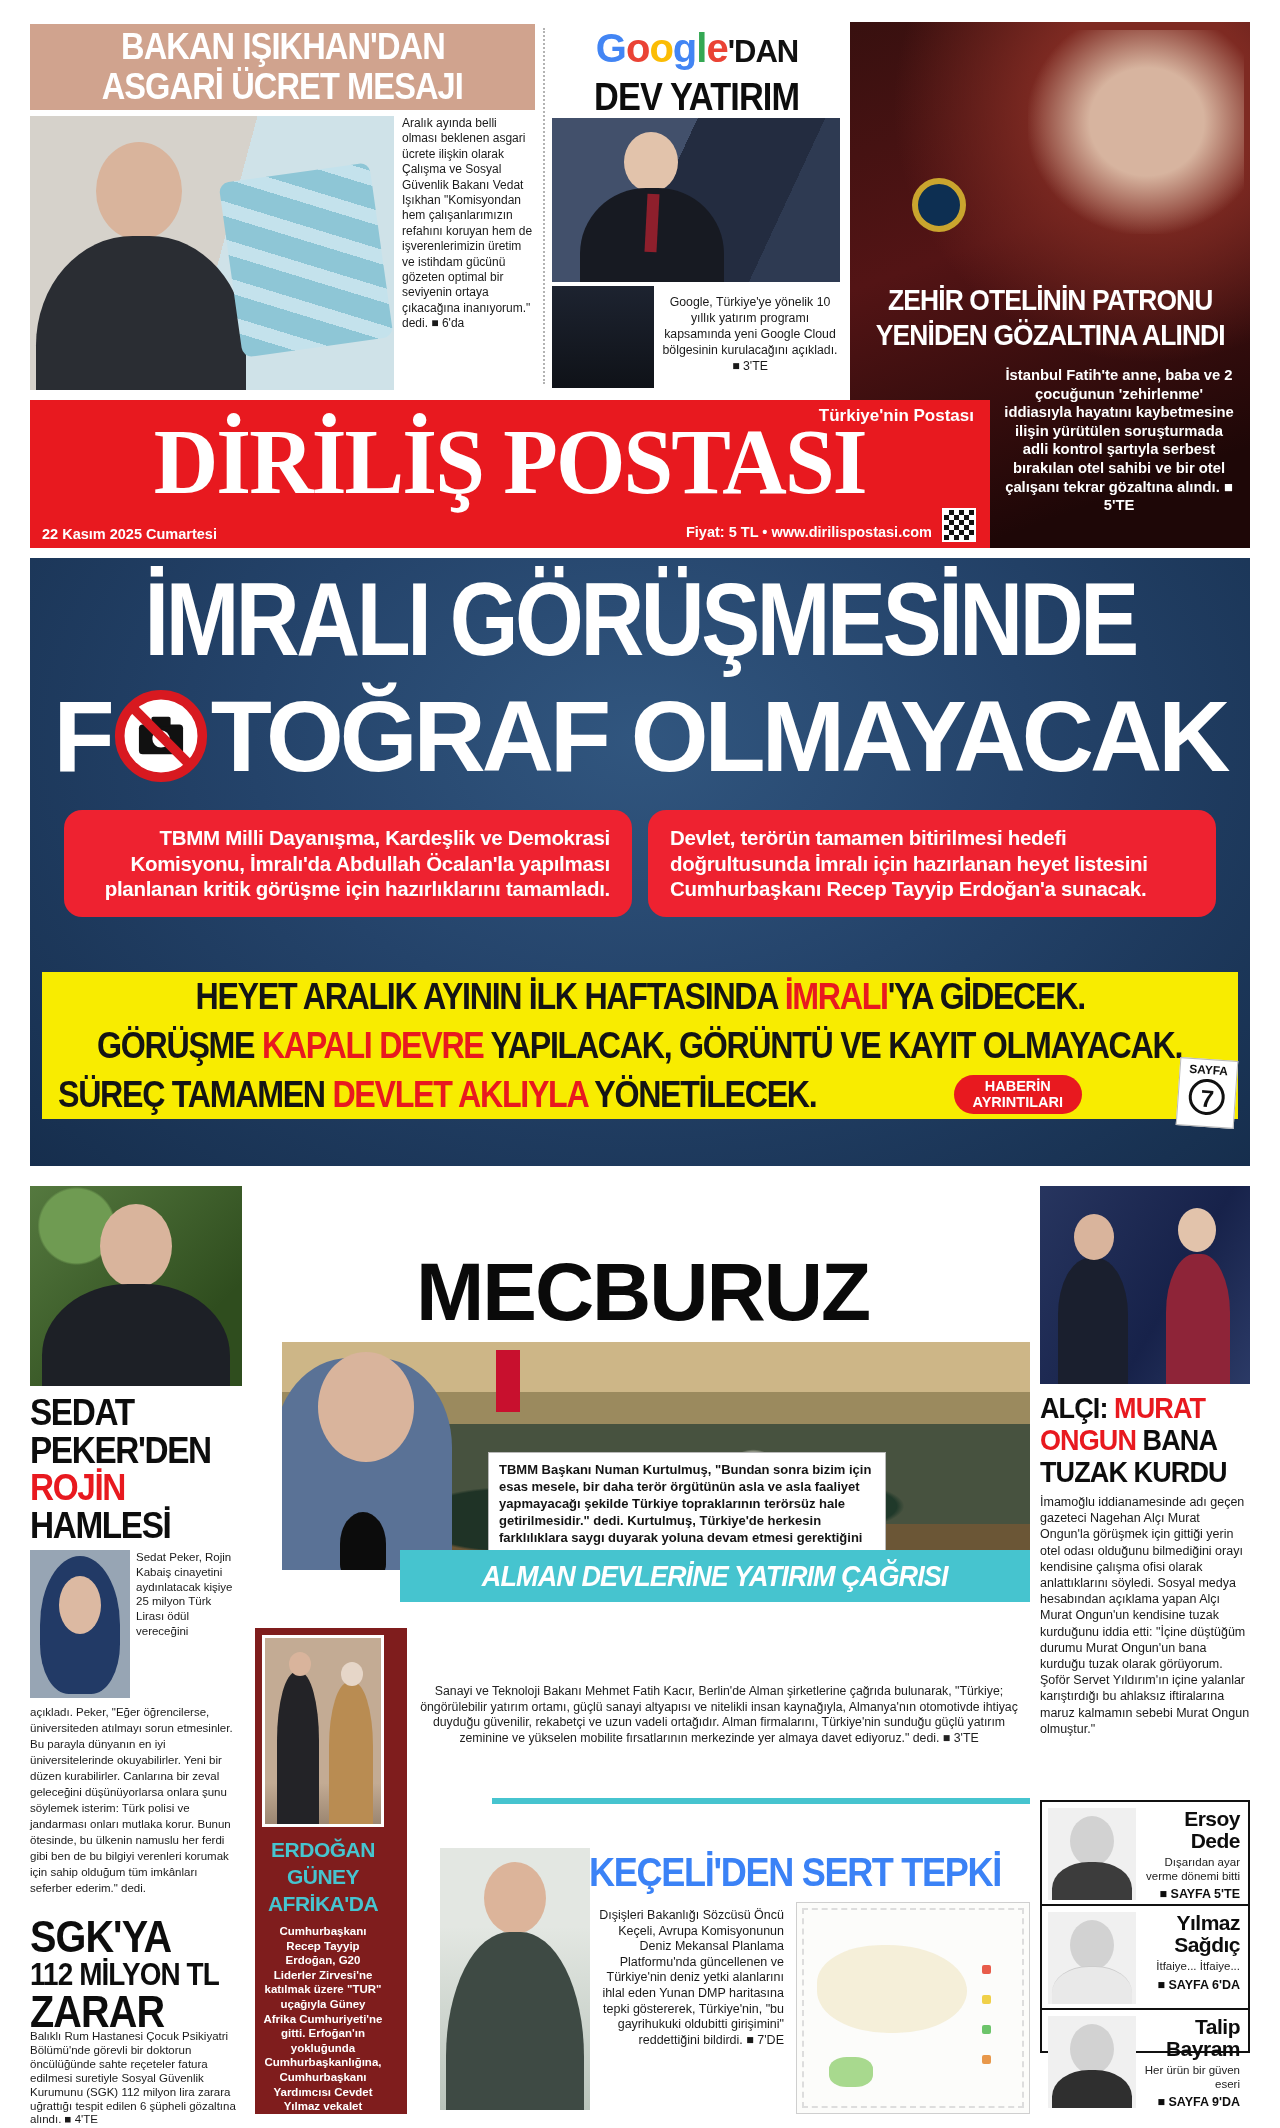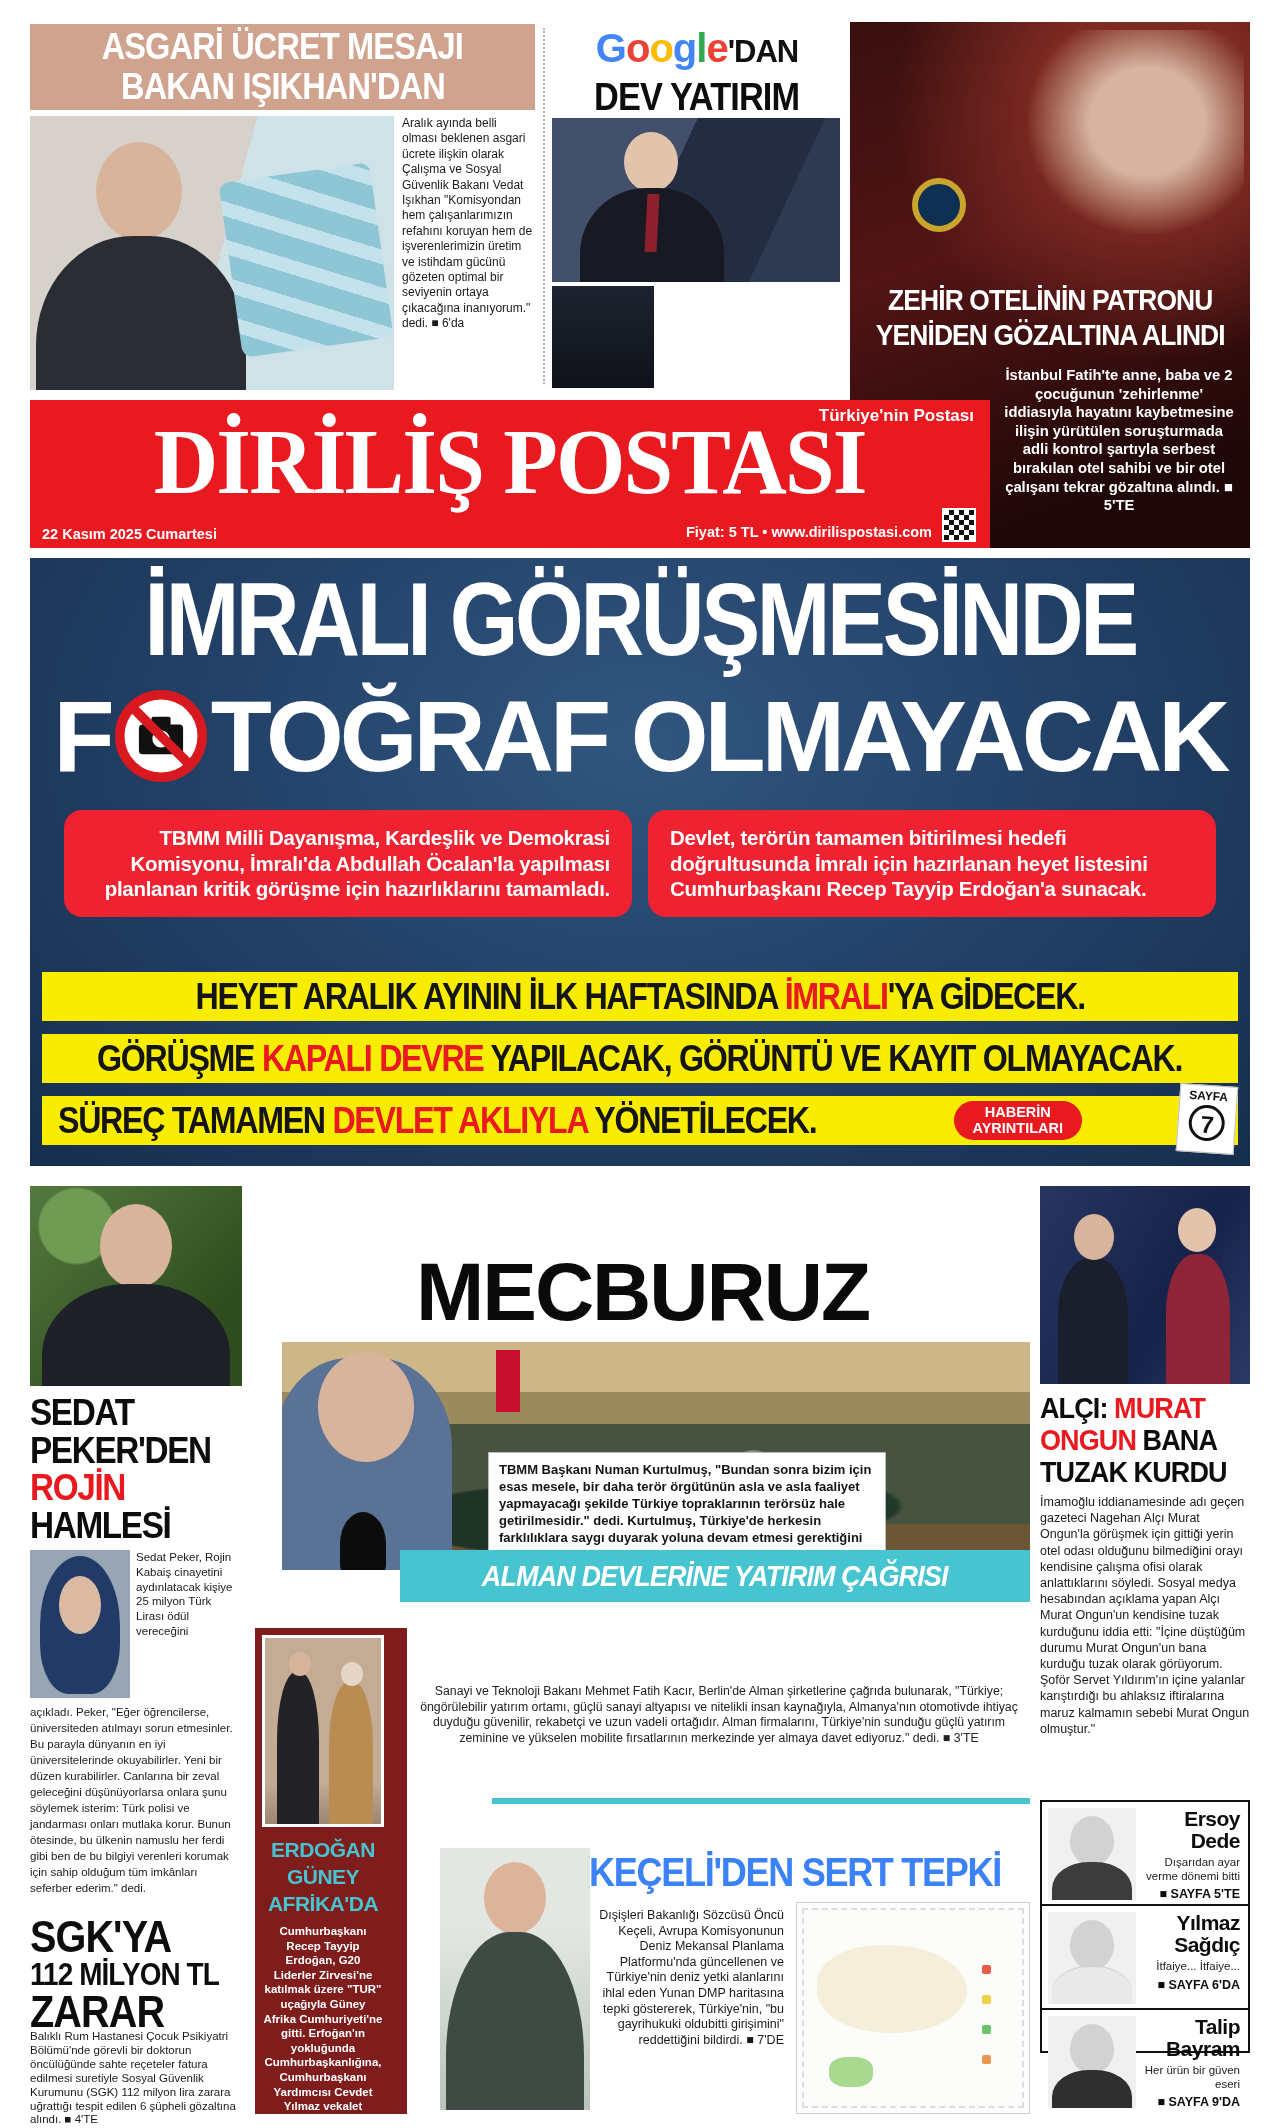--- a/index.html
+++ b/index.html
@@ -55,21 +55,21 @@
 #main{left:30px;top:558px;width:1220px;height:608px;background:radial-gradient(ellipse at 50% 30%,#31567f 0%,#24436a 45%,#162e4d 100%)}
 #mh1{position:absolute;top:2px;left:0;width:100%;text-align:center;color:#fff;font-weight:bold;font-size:104px;line-height:118px;letter-spacing:-4px}
 #mh1 .cx{transform:scaleX(.85)}
 #mh2{position:absolute;top:120px;left:0;width:100%;display:flex;align-items:center;justify-content:center;color:#fff;font-weight:bold;font-size:100px;line-height:116px;letter-spacing:-4px}
 #mh2 .cam{width:96px;height:96px;margin:0 2px;flex:0 0 auto}
 #boxes{position:absolute;top:252px;left:34px;width:1152px;display:flex;gap:16px}
 .rbox{flex:1;background:#ee2230;border-radius:18px;padding:15px 22px;color:#fff;font-weight:bold;font-size:20.5px;line-height:25.5px;letter-spacing:-.3px}
 #boxL{text-align:right}
 #boxR{text-align:left}
 #strips{position:absolute;top:414px;left:12px;width:1196px}
-.strip{position:relative;height:49px;background:#f8ec00;margin-bottom:13px;display:flex;align-items:center;justify-content:center;color:#141414;font-weight:bold;font-size:37px;letter-spacing:-1.5px;white-space:nowrap}
+.strip{position:relative;height:49px;background:#f8ec00;display:flex;align-items:center;justify-content:center;color:#141414;font-weight:bold;font-size:37px;letter-spacing:-1.5px;white-space:nowrap}
 .strip .in{display:inline-block;transform:scaleX(.87);transform-origin:center;white-space:nowrap}
 #strip3{justify-content:flex-start;padding-left:16px}
 #strip3 .in{transform-origin:left}
 .pill{margin-left:24px;background:#e8191f;color:#fff;border-radius:22px;padding:4px 14px;font-size:14.5px;line-height:15.5px;font-weight:bold;text-align:center;letter-spacing:0;white-space:normal;width:128px}
 .sayfa{position:absolute;right:2px;top:-11px;width:58px;height:68px;background:#fff;border:1px solid #bbb;transform:rotate(4deg);text-align:center;font-weight:bold;color:#111}
 .sayfa .s1{font-size:12px;margin-top:3px;letter-spacing:0}
 .sayfa .s2{width:36px;height:36px;margin:2px auto 0;border:3px solid #111;border-radius:50%;font-size:24px;line-height:34px}
 
 
 #pk-photo{left:30px;top:1186px;width:212px;height:200px;background:radial-gradient(circle at 22% 20%,#6f9b52 0 16%,rgba(0,0,0,0) 17%),linear-gradient(135deg,#55793f,#2f4d1e 75%);overflow:hidden}
@@ -152,22 +152,22 @@
 .cname{font-weight:bold;font-size:21px;line-height:22px;color:#0d0d0d;letter-spacing:-.5px}
 .cteaser{font-size:11.5px;line-height:13.5px;color:#222;margin-top:4px}
 .cpage{font-weight:bold;font-size:12.5px;margin-top:4px;color:#0d0d0d}
 </style>
 </head>
 <body>
 
 <div class="page">
 
   <div class="abs" id="tl-head">
+    <div><span class="cx">BAKAN IŞIKHAN'DAN</span></div>
     <div><span class="cx">ASGARİ ÜCRET MESAJI</span></div>
-    <div><span class="cx">BAKAN IŞIKHAN'DAN</span></div>
   </div>
   <div class="abs" id="tl-photo">
     <div class="fhead"></div>
     <div class="fig"></div>
     <div class="money"></div>
   </div>
   <div class="abs" id="tl-body">Aralık ayında belli olması beklenen asgari ücrete ilişkin olarak Çalışma ve Sosyal Güvenlik Bakanı Vedat Işıkhan "Komisyondan hem çalışanlarımızın refahını koruyan hem de işverenlerimizin üretim ve istihdam gücünü gözeten optimal bir seviyenin ortaya çıkacağına inanıyorum." dedi. ■ 6'da</div>
   <div class="abs vsep" id="sep1"></div>
 
   <div class="abs" id="tm-head">
@@ -175,20 +175,21 @@
       <span class="gB">G</span><span class="gR">o</span><span class="gY">o</span><span class="gB">g</span><span class="gG">l</span><span class="gR">e</span><span class="dan">'DAN</span>
     </div>
     <div id="tm-dev"><span class="cx">DEV YATIRIM</span></div>
   </div>
   <div class="abs" id="tm-photo">
     <div class="fhead"></div>
     <div class="fig"></div>
     <div class="tie"></div>
   </div>
   <div class="abs" id="tm-fig2"></div>
+  <div class="abs" id="tm-cap">Google, Türkiye'ye yönelik 10 yıllık yatırım programı kapsamında yeni Google Cloud bölgesinin kurulacağını açıkladı. ■ 3'TE</div>
 
   <div class="abs" id="tr">
     <div class="hands"></div>
     <div class="badge"></div>
     <div class="abs" id="tr-head">
       <div><span class="cx">ZEHİR OTELİNİN PATRONU</span></div>
       <div><span class="cx">YENİDEN GÖZALTINA ALINDI</span></div>
     </div>
     <div class="abs" id="tr-body">İstanbul Fatih'te anne, baba ve 2 çocuğunun 'zehirlenme' iddiasıyla hayatını kaybetmesine ilişin yürütülen soruşturmada adli kontrol şartıyla serbest bırakılan otel sahibi ve bir otel çalışanı tekrar gözaltına alındı. ■ 5'TE</div>
   </div>

